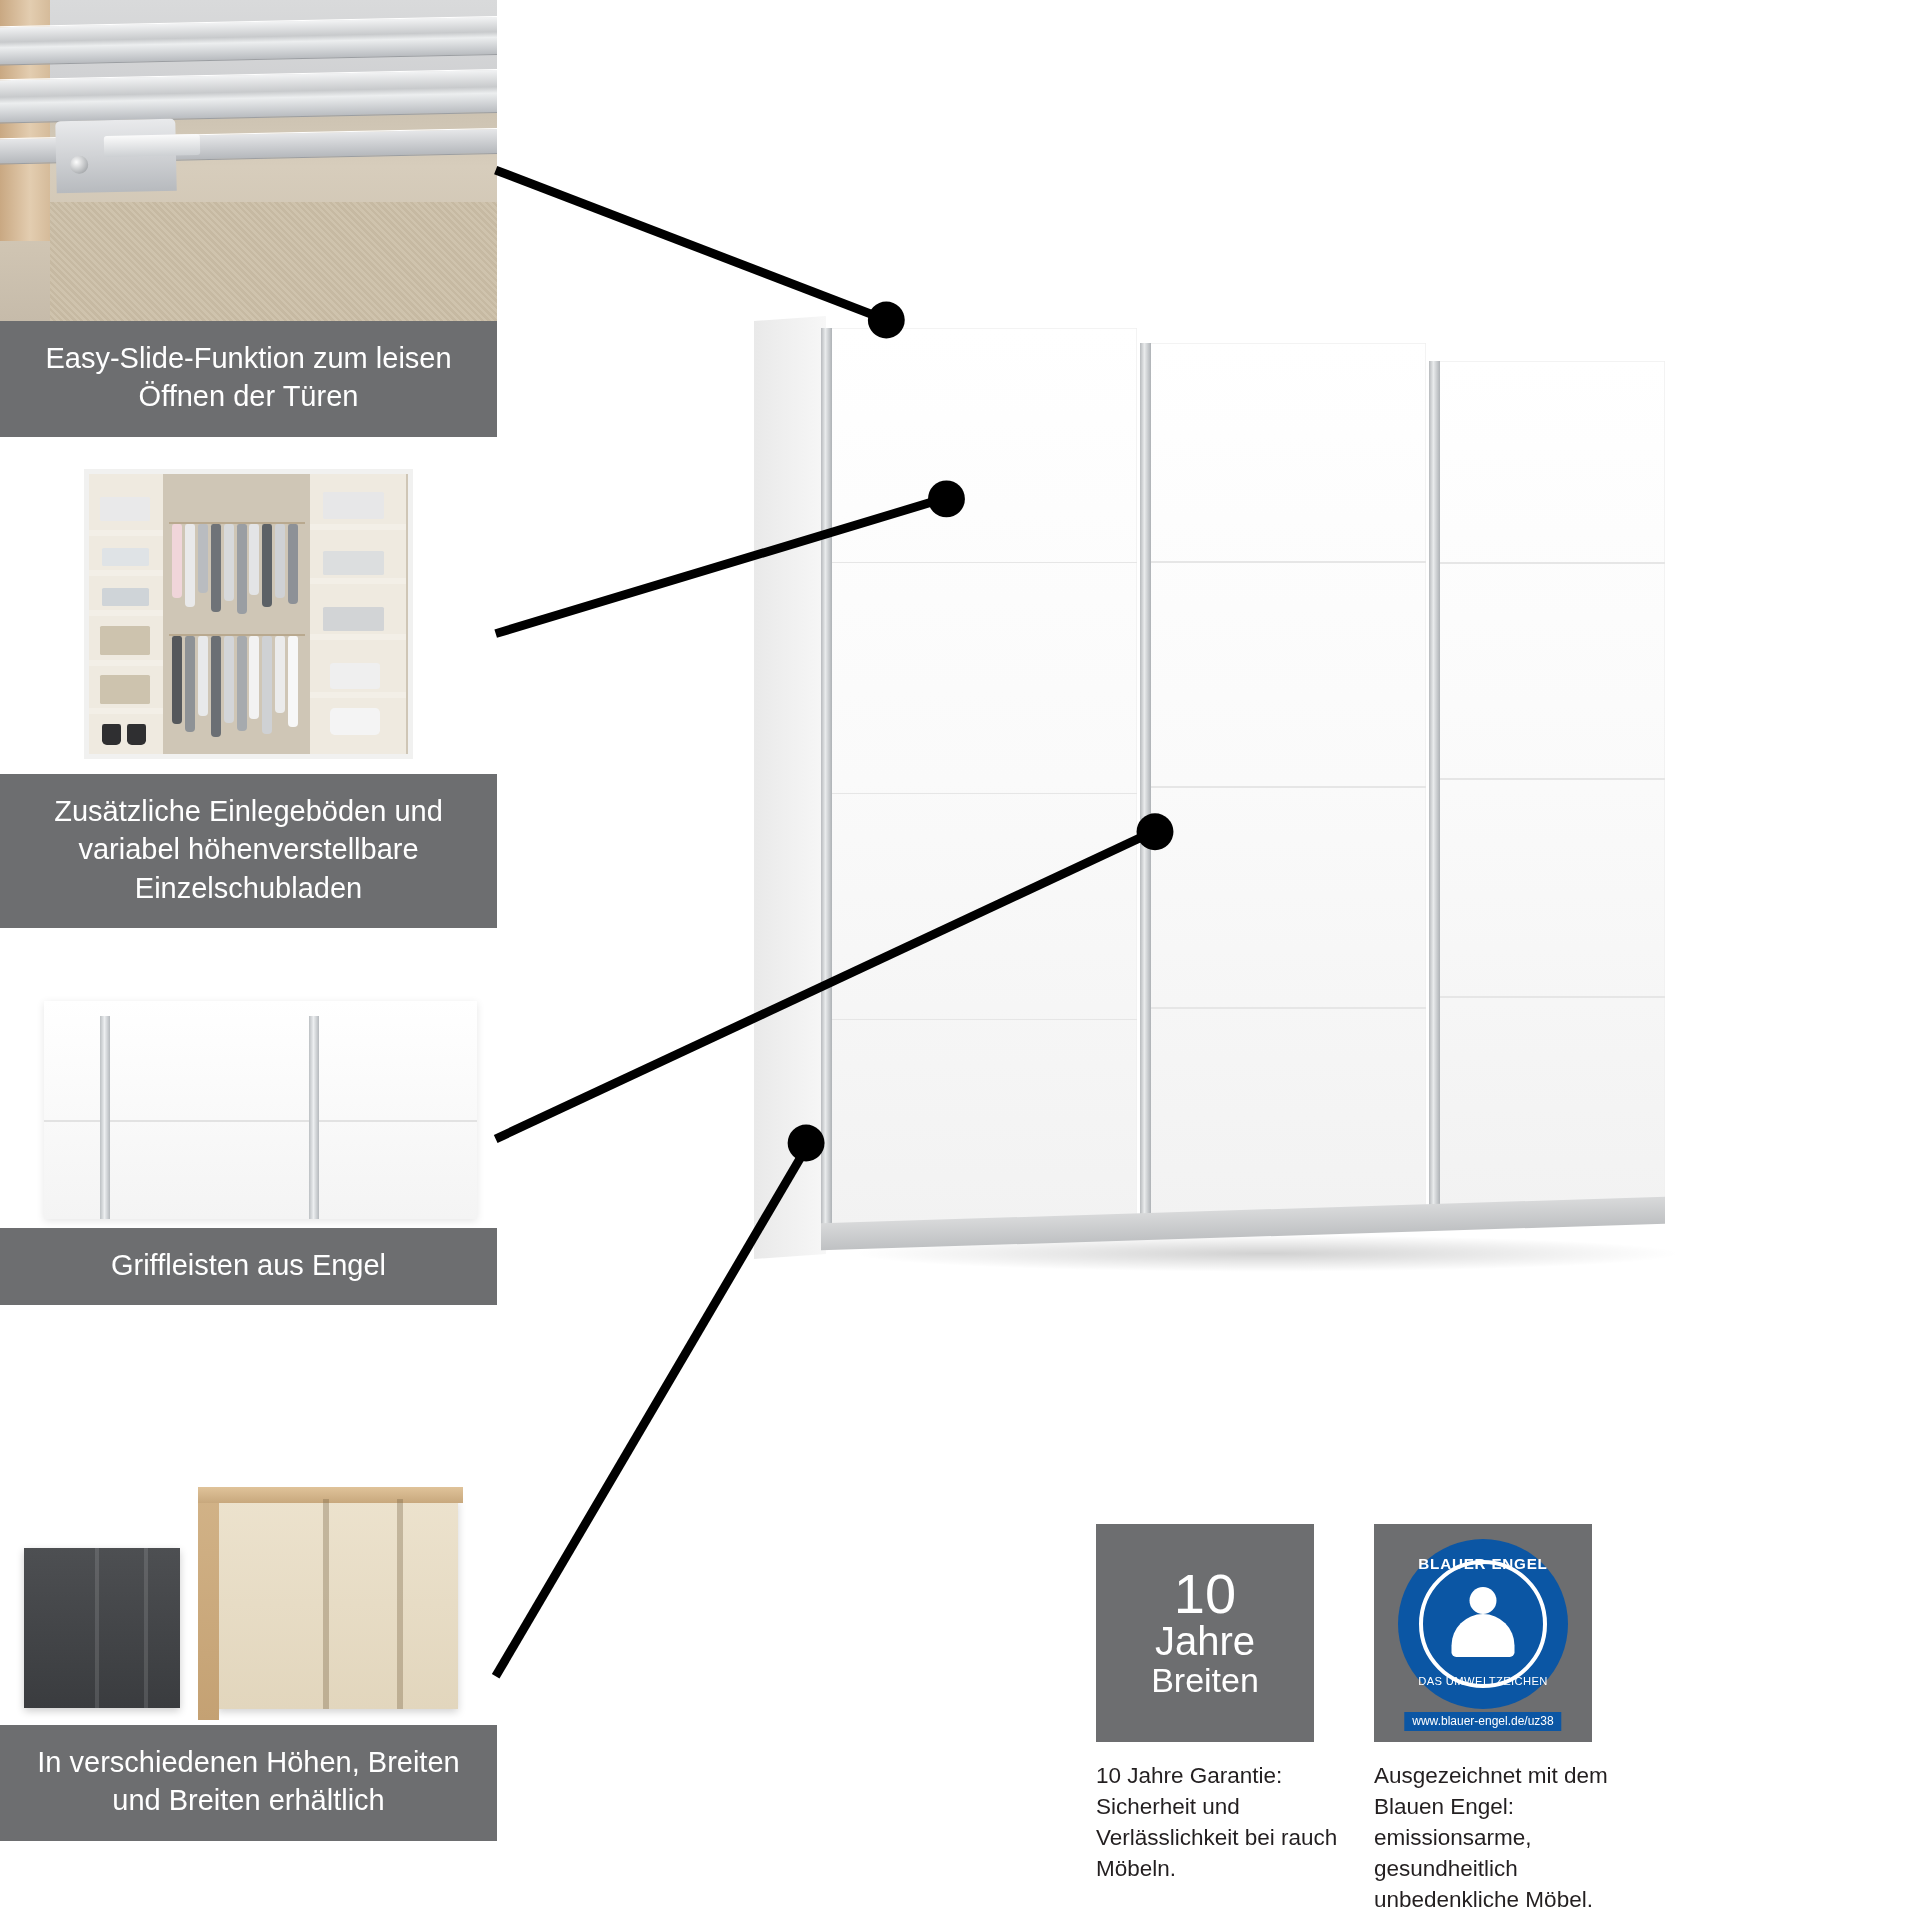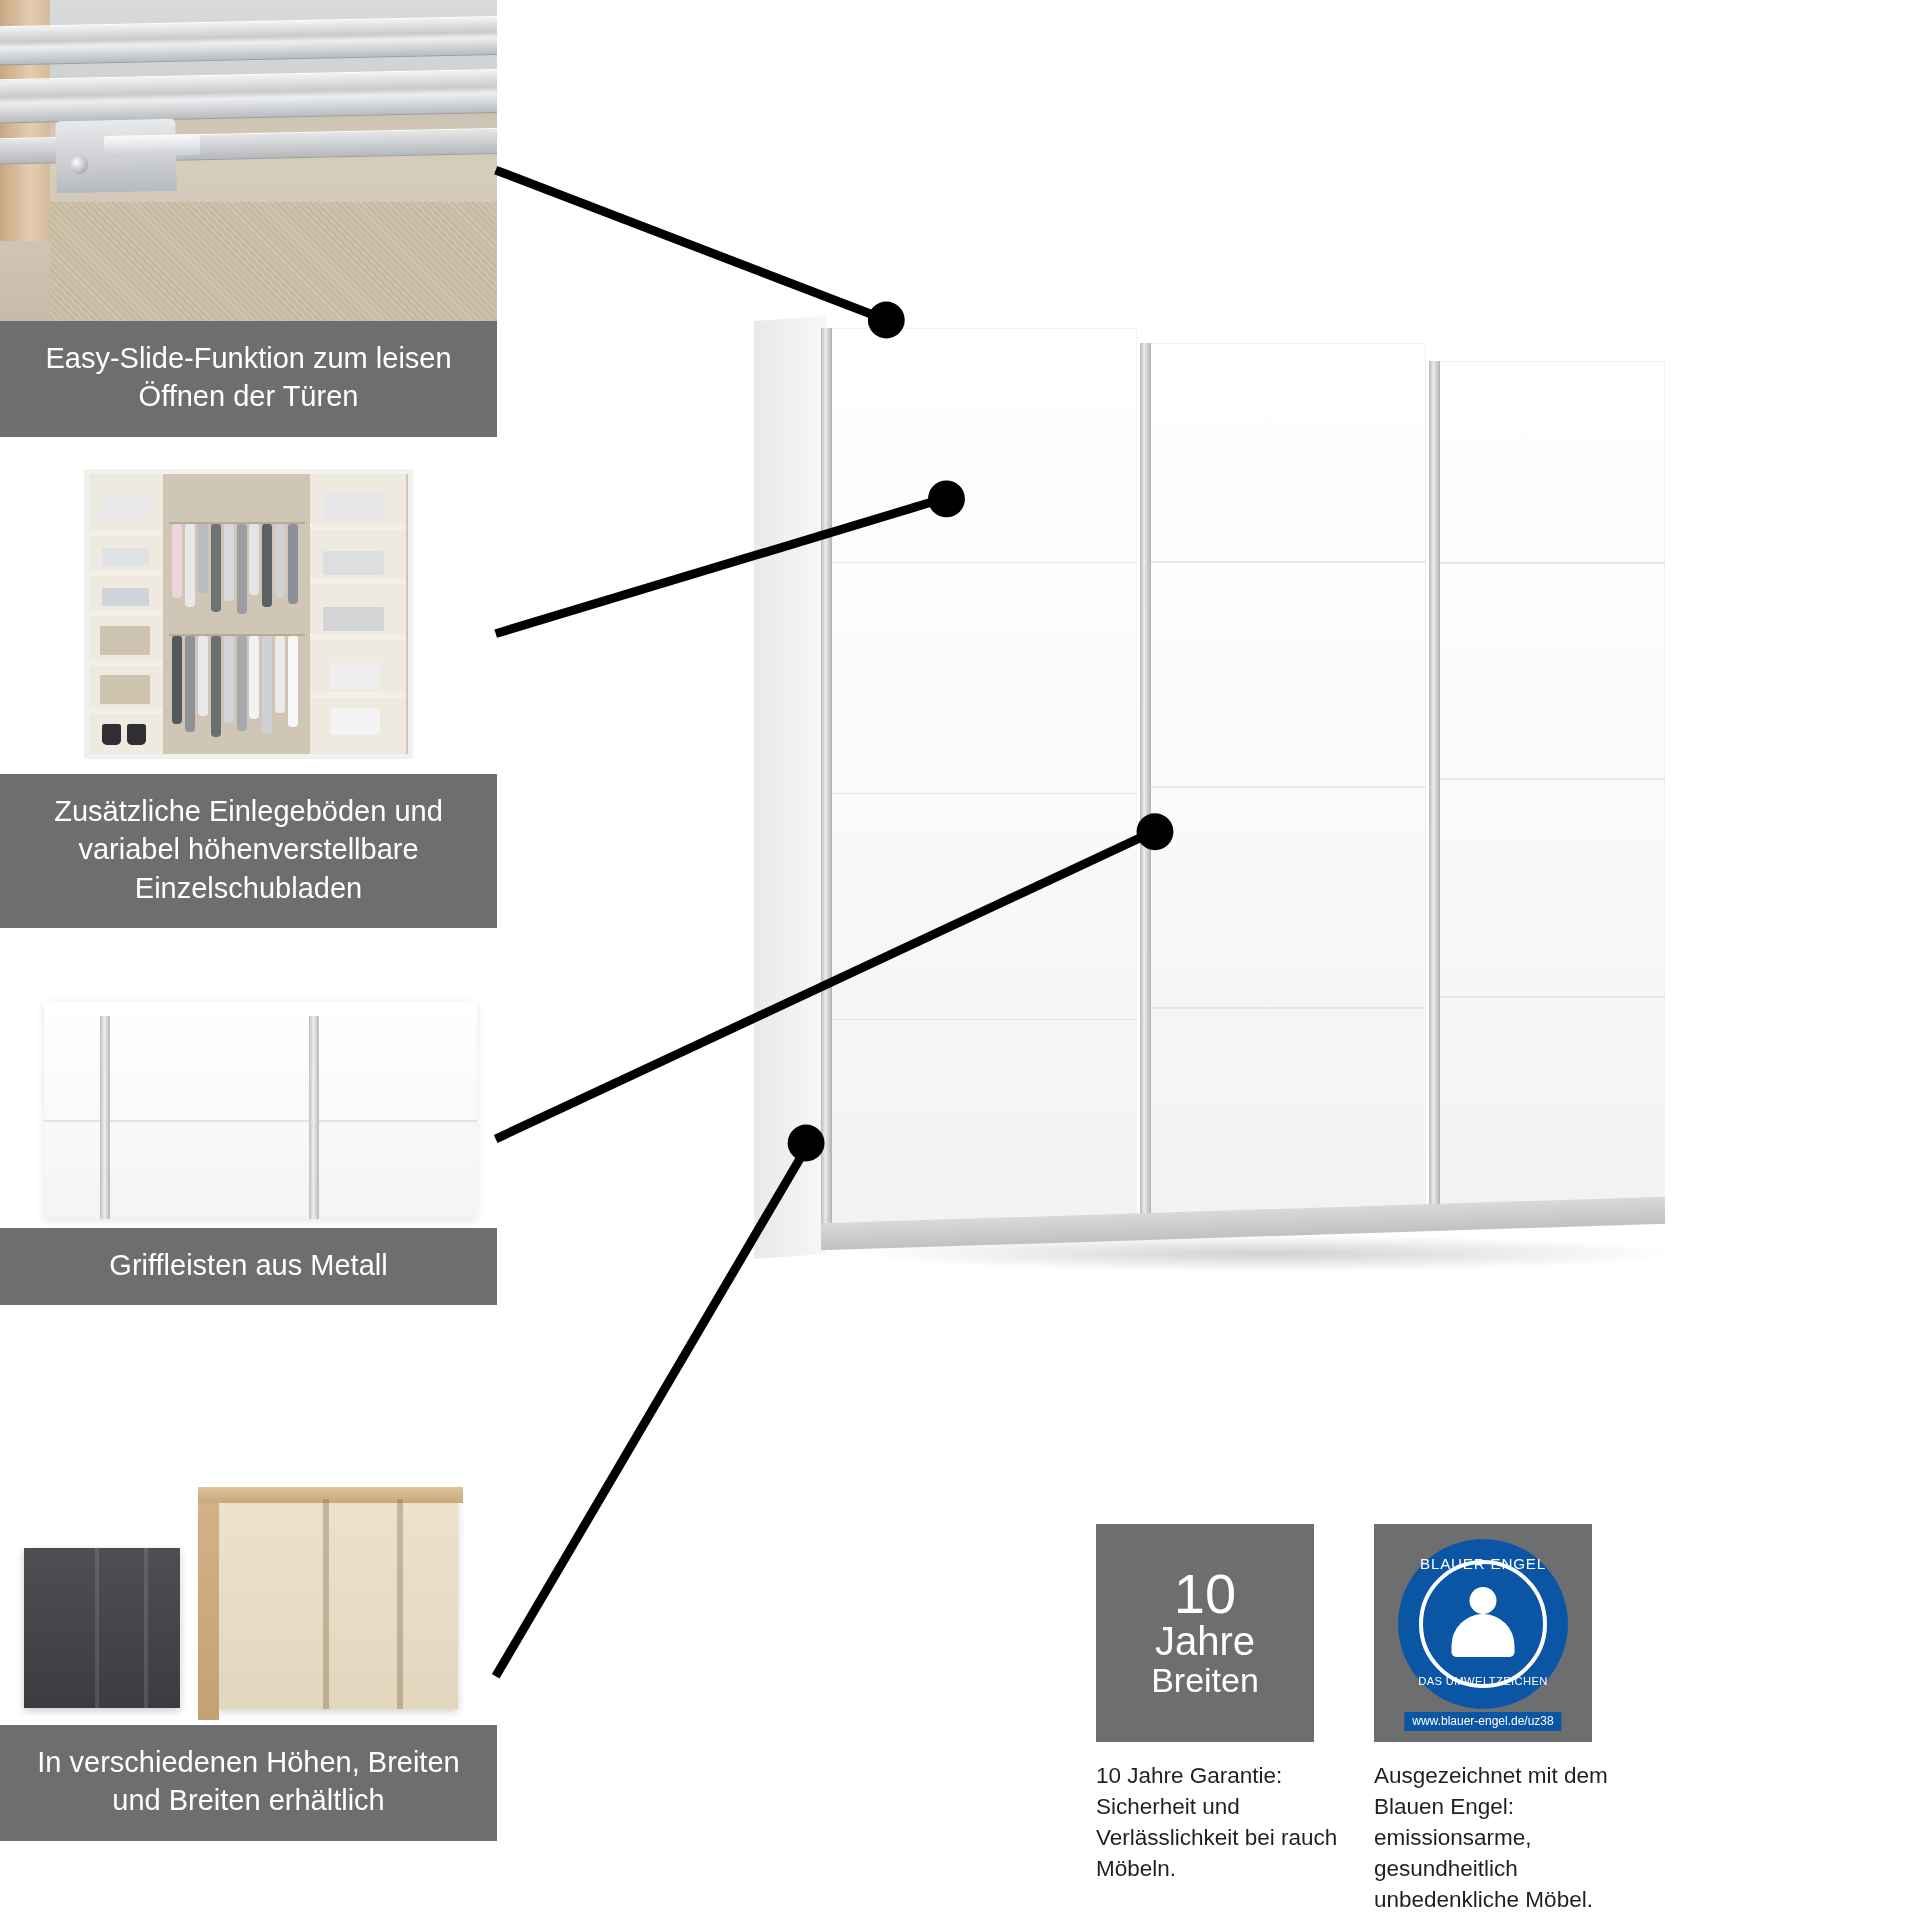--- a/index.html
+++ b/index.html
@@ -367,20 +367,21 @@
     border-radius: 32px 32px 4.8px 4.8px;
   }
   .angel-top-text {
     position: absolute;
     left: 0; right: 0;
     top: 16px;
     text-align: center;
     color: #ffffff;
     font-size: 15.2px;
     letter-spacing: 0.8px;
+    font-weight: bold;
   }
   .angel-bottom-text {
     position: absolute;
     left: 0; right: 0;
     bottom: 22.5px;
     text-align: center;
     color: #ffffff;
     font-size: 11.2px;
     letter-spacing: 0.4px;
   }
@@ -472,21 +473,21 @@
   </div>
 
   <div class="feature" style="top:987px;">
     <div class="feature-img handle-photo">
       <div class="handle-body">
         <div class="handle-line" style="top:119px;"></div>
         <div class="handle-strip" style="left:56px;"></div>
         <div class="handle-strip" style="left:265px;"></div>
       </div>
     </div>
-    <div class="feature-caption">Griffleisten aus Metall</div>
+    <div class="feature-caption">Griffleisten aus Engel</div>
   </div>
 
   <div class="feature" style="top:1468px;">
     <div class="feature-img colors-photo">
       <div class="wd-dark">
         <div class="wd-seam" style="left:71px;width:4px;background:rgba(255,255,255,.12);"></div>
         <div class="wd-seam" style="left:120px;width:4px;background:rgba(255,255,255,.12);"></div>
       </div>
       <div class="wd-light">
         <div class="wd-frame-left"></div>

